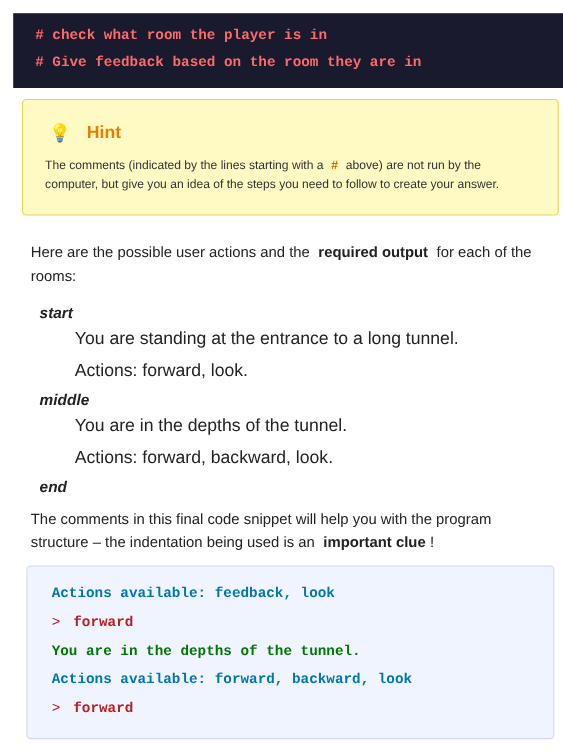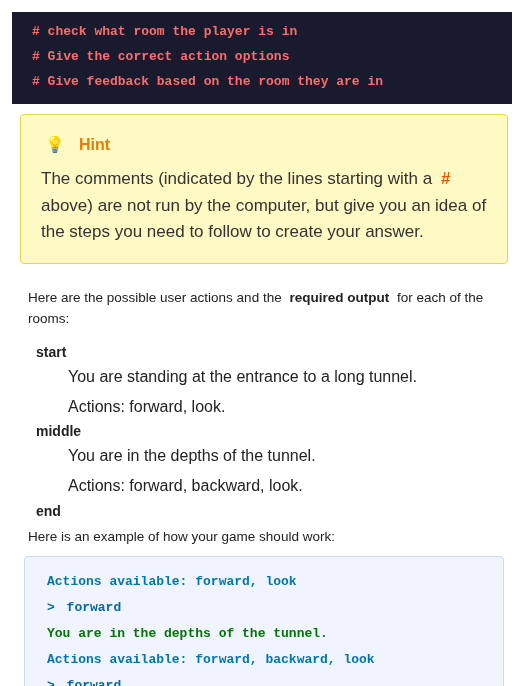--- a/index.html
+++ b/index.html
@@ -40,21 +40,21 @@
       font-size: 16px;
       margin-bottom: 8px;
       display: flex;
       align-items: center;
       gap: 6px;
     }
     .hint-icon {
       font-size: 16px;
     }
     .hint-text {
-      font-size: 17px;
+      font-size: 11px;
       line-height: 1.55;
       color: #333;
     }
     .hint-text .hash {
       color: #e05c00;
       font-weight: bold;
     }
     .main-content {
       padding: 10px 12px 0 12px;
     }
@@ -66,20 +66,21 @@
     .intro-text .bold {
       font-weight: bold;
     }
     .room-section {
       margin-bottom: 4px;
     }
     .room-name {
       font-weight: bold;
       font-size: 14px;
       margin-bottom: 2px;
+      font-style: italic;
     }
     .room-detail {
       padding-left: 32px;
       font-size: 16px;
       line-height: 1.6;
     }
     .final-text {
       font-size: 13.5px;
       line-height: 1.55;
       margin-top: 12px;
@@ -101,37 +102,36 @@
       font-size: 13px;
       padding: 10px 14px 12px 14px;
       margin: 0 0 10px 0;
       line-height: 1.7;
     }
     .code-block-bottom .cyan {
       color: #0077aa;
       font-weight: bold;
     }
     .code-block-bottom .prompt {
-      color: #0369a1;
-      font-weight: bold;
+      color: #b91c1c;
+      font-weight: normal;
     }
     .code-block-bottom .green {
       color: #007700;
       font-weight: bold;
     }
     .room-list {
       margin-bottom: 8px;
     }
   </style>
 </head>
 <body>
 
 <div class="code-block-top">
   <div><span class="comment"># check what room the player is in</span></div>
-  <div><span class="comment"># Give the correct action options</span></div>
   <div><span class="comment"># Give feedback based on the room they are in</span></div>
 </div>
 
 <div class="hint-box">
   <div class="hint-title">
     <span class="hint-icon">💡</span>
     <span>Hint</span>
   </div>
   <div class="hint-text">
     The comments (indicated by the lines starting with a <span class="hash">#</span> above) are not run by the computer, but give you an idea of the steps you need to follow to create your answer.
@@ -157,25 +157,27 @@
       <div class="room-detail">You are in the depths of the tunnel.</div>
       <div class="room-detail">Actions: forward, backward, look.</div>
     </div>
 
     <div class="room-section">
       <div class="room-name">end</div>
     </div>
 
   </div>
 
+  <div class="final-text">
+    The comments in this final code snippet will help you with the program structure – the indentation being used is an <span class="bold">important clue</span>!
+  </div>
 
-  <div class="example-text">Here is an example of how your game should work:</div>
 
   <div class="code-block-bottom">
-    <div><span class="cyan">Actions available: forward, look</span></div>
+    <div><span class="cyan">Actions available: feedback, look</span></div>
     <div><span class="prompt">&gt; <strong style="display:inline">forward</strong></span></div>
     <div><span class="green">You are in the depths of the tunnel.</span></div>
     <div><span class="cyan">Actions available: forward, backward, look</span></div>
     <div><span class="prompt">&gt; <strong style="display:inline">forward</strong></span></div>
     <div></div>
   </div>
 
 </div>
 
 </body></html>

